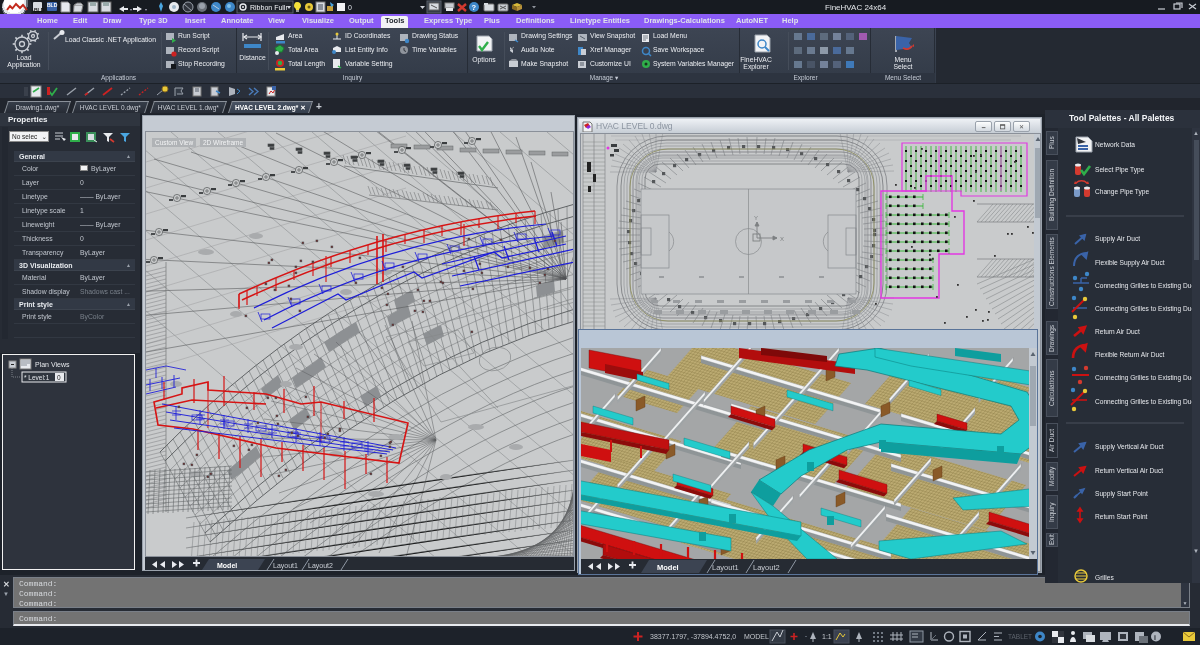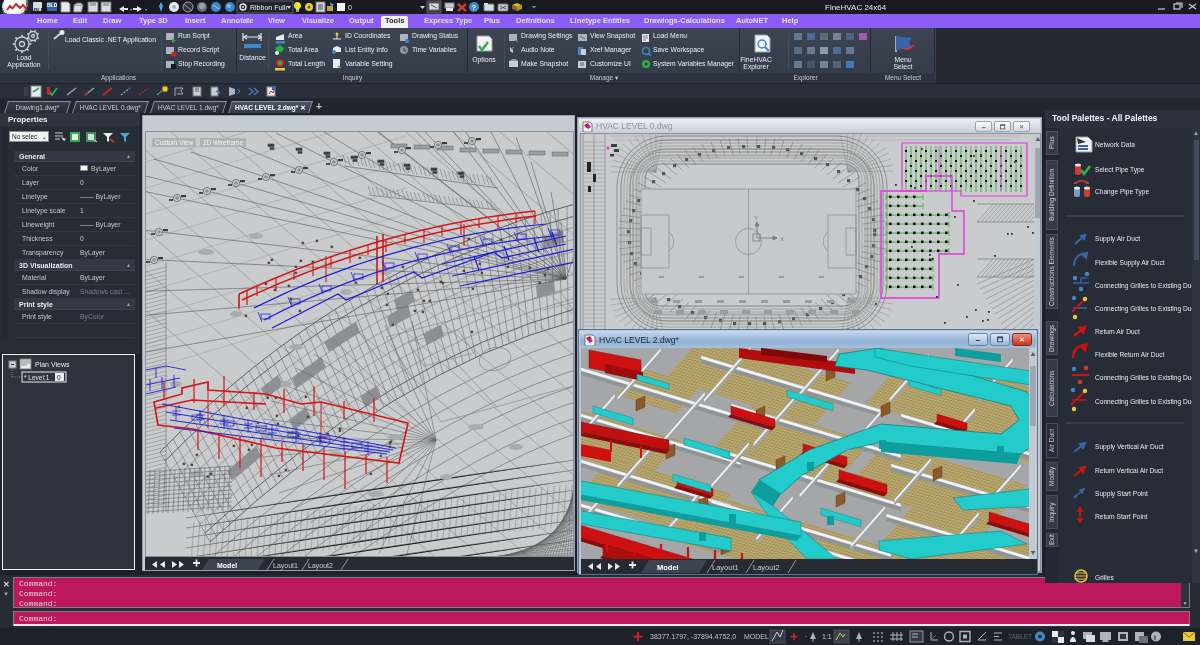--- a/index.html
+++ b/index.html
@@ -41,21 +41,21 @@
   .wtitle3 { position:absolute; left:1px; top:1px; right:1px; height:17px; background:linear-gradient(#c8daee,#8fb0d4 60%,#a4c0de); }
   .wt-text3 { position:absolute; left:19px; top:3.5px; font-size:8.5px; color:#1a2430; }
   .wbtns3 { position:absolute; right:4px; top:2px; display:flex; gap:2px; }
   .wb3 { width:20px; height:13px; background:linear-gradient(#dce9f6,#9cb8d8); border:1px solid #6a84a8; border-radius:2.5px; font-size:7px; color:#334; text-align:center; line-height:12px; }
   .vbadge { position:absolute; background:#b0b3b6; color:#f2f3f4; font-size:6.5px; padding:1px 3px; }
   
   #palette { position:absolute; left:1045px; top:-4px; width:155px; height:473px; background:#262c36; z-index:5; }
   .ptab { position:absolute; left:1px; width:12px; background:#343b47; border:1px solid #49505c; color:#c9cdd4; font-size:6.5px; writing-mode:vertical-rl; transform:rotate(180deg); text-align:center; line-height:10px; overflow:hidden; }
   
   #cmd { left:0; top:575px; width:1200px; height:53px; background:#262b34; }
-  .cmdbox { position:absolute; left:13px; width:1177px; background:#be185d; border:1px solid #797f88; color:#d7dade; font-family:"Liberation Mono", monospace; font-size:8px; }
+  .cmdbox { position:absolute; left:13px; width:1177px; background:#737373; border:1px solid #797f88; color:#d7dade; font-family:"Liberation Mono", monospace; font-size:8px; }
   #status { left:0; top:628px; width:1200px; height:17px; background:#1d222a; color:#c3c7cd; font-size:7px; }
 </style>
 </head>
 <body>
 <div id="root">
   <div class="abs" id="titlebar">
     <svg class="abs" style="left:0;top:0" width="1200" height="14">
 
       <g fill="#b9bfc7">
         <rect x="33" y="2" width="9" height="9" rx="1" fill="#d8dce1"></rect>
@@ -1878,33 +1878,20 @@
           <text x="72" y="9.5" font-size="7" fill="#fff" font-weight="bold">Model</text>
           <text x="100" y="9.5" font-size="7" fill="#c9cdd4" transform="translate(28)">Layout1</text>
           <text x="163" y="9.5" font-size="7" fill="#c9cdd4">Layout2</text>
           <g stroke="#8f98a4">
               <path d="M122 12l7-11M157 12l7-11M196 12l7-11"></path>
             </g>
         </svg>
       </div>
     </div>
     <div class="win" id="win3" style="left:578px; top:215px; width:460px; height:246px; background:#b9c6d6; border:1px solid #5a7499;">
-      <div class="wtitle3">
-        <svg class="abs" style="left:4px;top:3px" width="12" height="12">
-            <path d="M1 1h8l2 2v9H1z" fill="#f2f3f5" stroke="#777"></path>
-            <path d="M2 4l4-2 2 3-4 2z" fill="#cc2222"></path>
-            <path d="M4 7l3-2 2 2-3 2z" fill="#8a2be2"></path>
-          </svg>
-        <span class="wt-text3">HVAC LEVEL 2.dwg*</span>
-        <div class="wbtns3">
-          <div class="wb3">🗕</div>
-            <div class="wb3">🗖</div>
-            <div class="wb3" style="background:linear-gradient(#e8927c,#c8361c);color:#fff;border-color:#8e2318;">✕</div>
-        </div>
-      </div>
       <div class="abs" id="cv3" style="left:2px;top:18px;width:456px;height:211px;background:#d4d6d7;overflow:hidden;">
           <svg width="456" height="211" style="position:absolute;left:0;top:0">
 <rect x="0" y="0" width="456" height="211" fill="#a4a6a7"></rect>
 <clipPath id="fp1">
               <polygon points="120,-10 270,35 234,76 84,31"></polygon>
             </clipPath>
 <polygon points="120,-10 270,35 234,76 84,31" fill="#bcab72"></polygon>
 <g clip-path="url(#fp1)" stroke="#8a7c47" stroke-width="0.4">
 <path d="M80 -72.3 L274 -14.0"></path>
 <path d="M80 -69.3 L274 -11.0"></path>
@@ -3470,21 +3457,21 @@
           <text x="76" y="10.5" font-size="7.5" fill="#fff" font-weight="bold">Model</text>
           <text x="131" y="10.5" font-size="7.5" fill="#c9cdd4">Layout1</text>
           <text x="172" y="10.5" font-size="7.5" fill="#c9cdd4">Layout2</text>
           <g stroke="#8f98a4">
               <path d="M126 14l8-13M165 14l8-13M207 14l8-13"></path>
             </g>
         </svg>
       </div>
     </div>
     <div id="palette">
-      <div class="abs" style="left:0;top:0;width:155px;height:18px;background:#2b313c;color:#f2f4f7;font-weight:bold;font-size:8.5px;line-height:17px;padding-left:7px;">Tool Palettes - All Palettes</div>
+      <div class="abs" style="left:0;top:0;width:155px;height:18px;background:#2b313c;color:#f2f4f7;font-weight:bold;font-size:8.5px;line-height:17px;padding-left:24px;">Tool Palettes - All Palettes</div>
       <div class="abs" id="pal-tabs" style="left:0;top:18px;width:13px;height:455px;background:#232832;">
         <div class="ptab" style="top:3px;height:24px;">Plus</div>
         <div class="ptab" style="top:32px;height:70px;">Building Definition</div>
         <div class="ptab" style="top:106px;height:75px;">Constructions Elements</div>
         <div class="ptab" style="top:193px;height:34px;">Drawings</div>
         <div class="ptab" style="top:231px;height:58px;">Calculations</div>
         <div class="ptab" style="top:295px;height:35px;background:#272d37;">Air Duct</div>
         <div class="ptab" style="top:334px;height:29px;">Modify</div>
         <div class="ptab" style="top:367px;height:34px;">Inquiry</div>
         <div class="ptab" style="top:405px;height:14px;">Exit</div>

